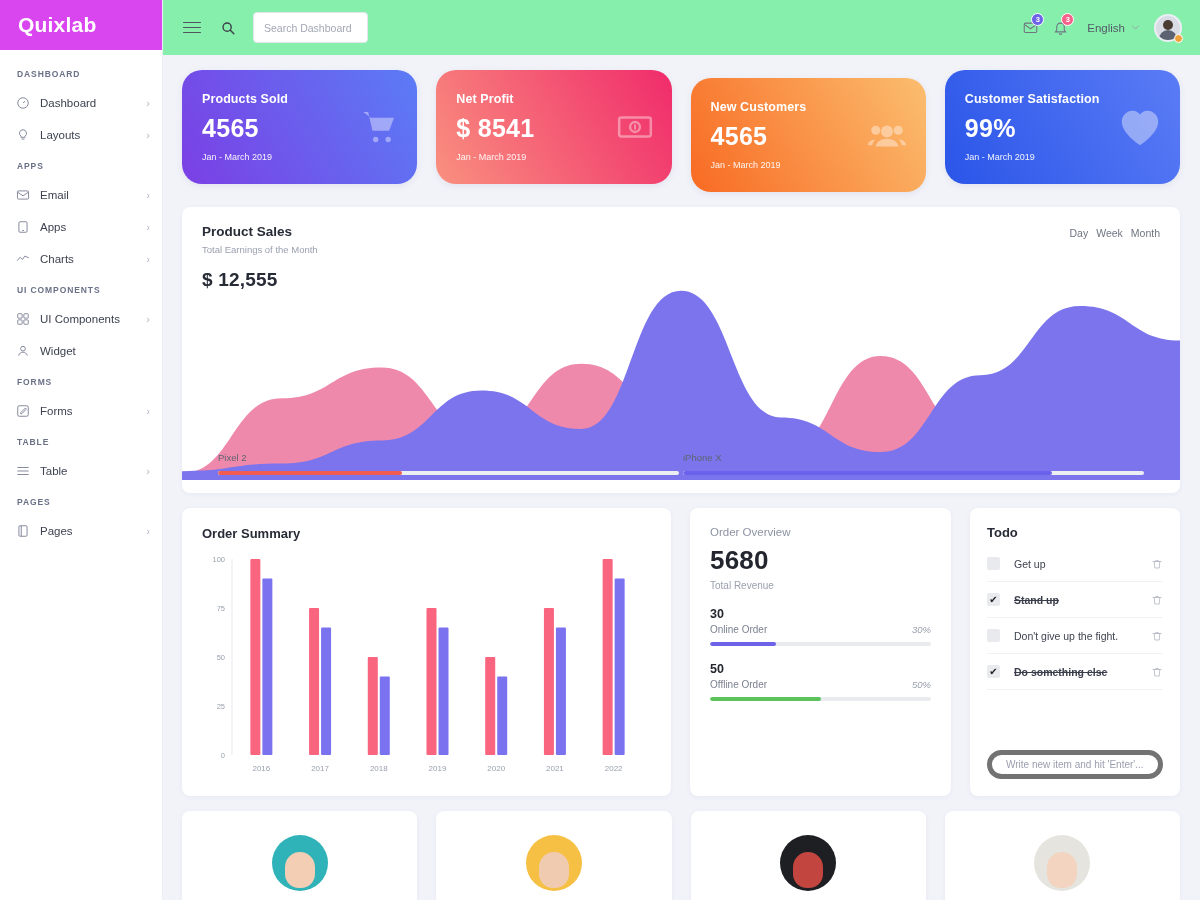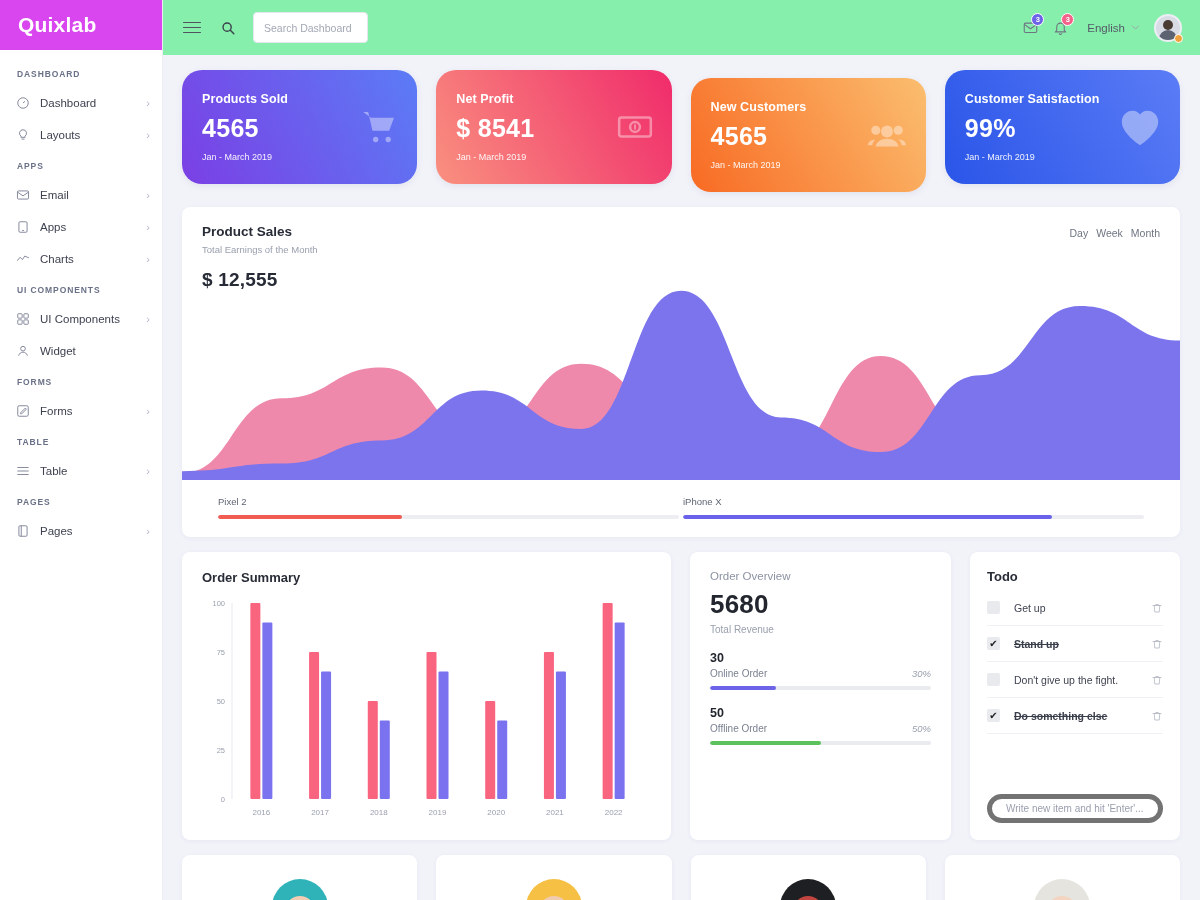--- a/index.html
+++ b/index.html
@@ -163,21 +163,21 @@
     opacity: .40;
   }
   .sc-icon svg { display: block; }
 
   
   .card {
     background: #fff;
     border-radius: 8px;
     box-shadow: 0 1px 4px rgba(90,100,150,.07);
   }
-  .sales-card { margin-top: 15px; height: 330px; position: relative; overflow: hidden; }
+  .sales-card { margin-top: 15px; height: 286px; position: relative; overflow: hidden; }
   .sales-head { padding: 17px 20px 0 20px; display: flex; align-items: flex-start; }
   .sales-title { font-size: 13.5px; font-weight: 700; color: #282c37; }
   .sales-sub { font-size: 9.5px; color: #9aa0ae; margin-top: 5px; }
   .sales-amount { font-size: 19px; font-weight: 700; color: #272b36; margin-top: 14px; letter-spacing: .2px; }
   .sales-toggle { margin-left: auto; display: flex; gap: 8px; padding-top: 3px; }
   .sales-toggle span { font-size: 10.5px; color: #6f7582; cursor: pointer; }
   .sales-chart { position: absolute; left: 0; right: 0; top: 68px; height: 205px; }
   .sales-chart svg { display: block; width: 100%; height: 100%; }
   .legend-row {
     position: absolute; left: 0; right: 0; bottom: 18px;

